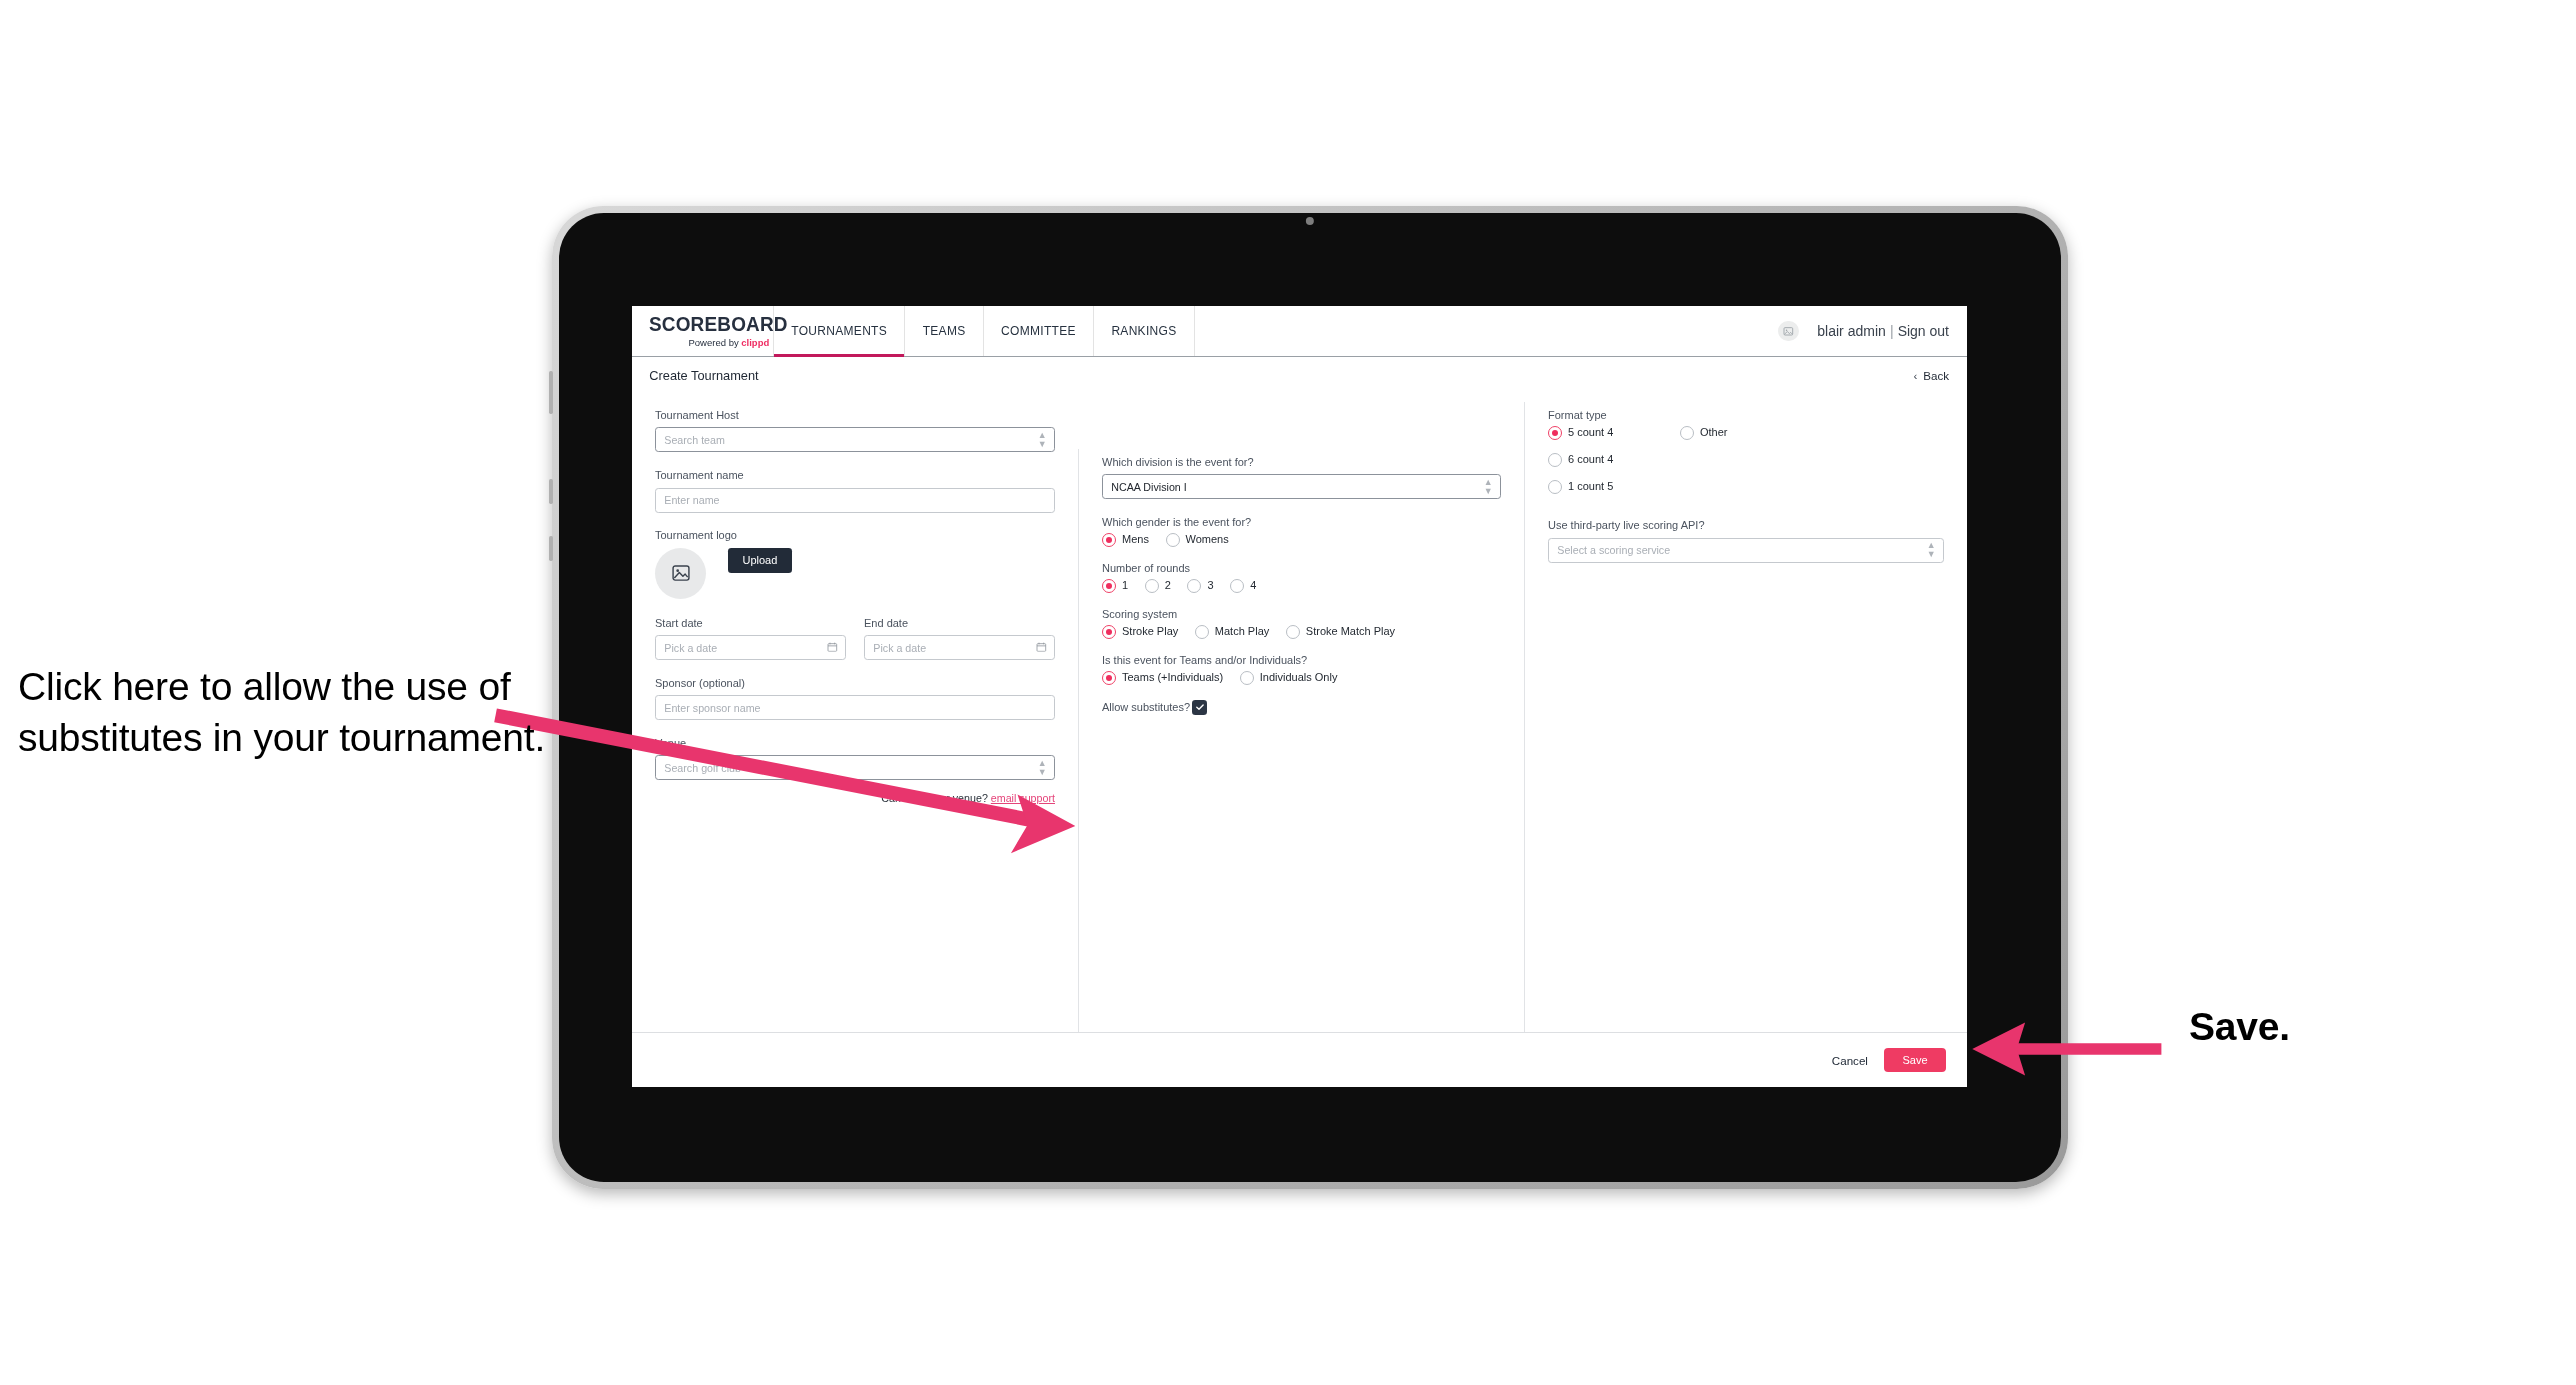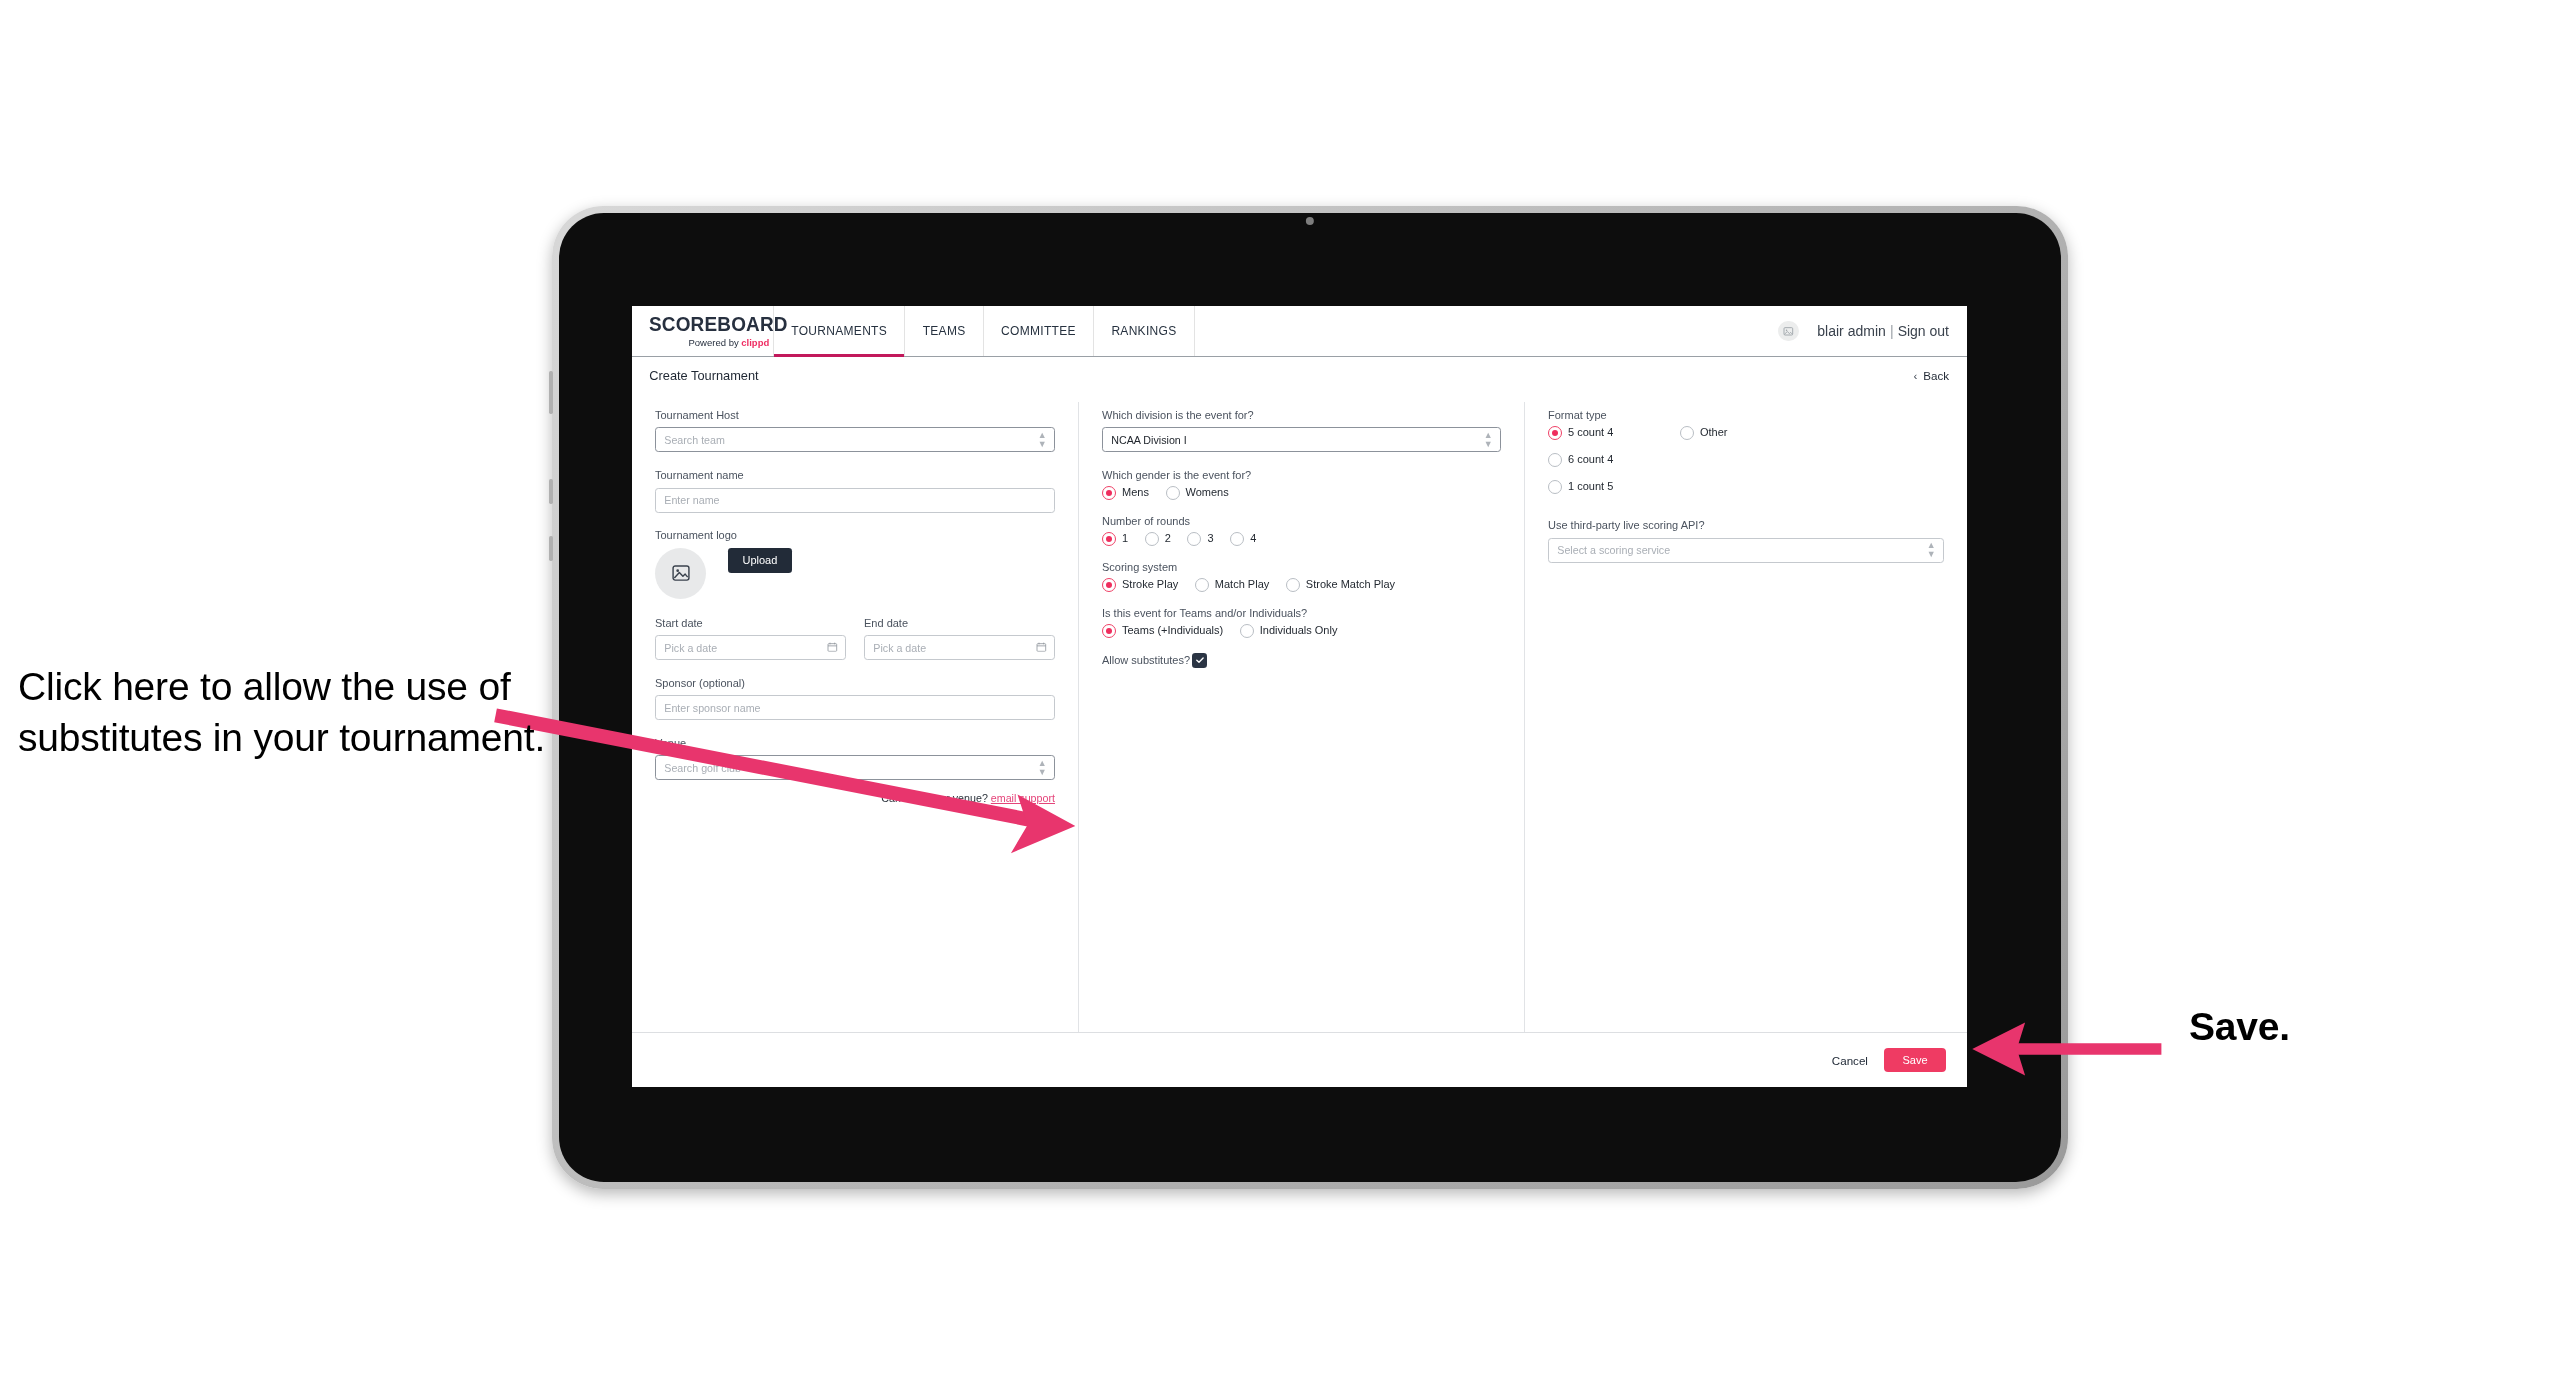--- a/index.html
+++ b/index.html
@@ -88,21 +88,21 @@
   #back-link { font-size:11.6px; color:#1f2733; cursor:pointer; display:flex; align-items:center; gap:5.8px;}
   #back-link .chev { font-size:11.6px; color:#414a56; }
 
   
   #formbody {
     flex:1; display:flex; align-items:stretch;
     padding: 8.3px 0 0 0; min-height:0;
   }
   .col { padding: 6.6px 23px 0 23px; }
   .col.c1 { width:446px; }
-  .col.c2 { width:446px; border-left:0.8px solid #e1e3e6; }
+  .col.c2 { width:446px; border-left:0.8px solid #e1e3e6;margin-top:47px; }
   .col.c3 { flex:1; border-left:0.8px solid #e1e3e6; }
 
   .flabel { font-size:11px; color:#4a525e; margin-bottom:6.6px; }
   .flabel.tight { margin-bottom:5px; }
   .field {
     height:25px; border:0.8px solid #8c929b; border-radius:3.3px; background:#fff;
     display:flex; align-items:center; padding:0 8.3px; position:relative;
     font-size:10.7px; margin-bottom:16.5px;
   }
   .field.light { border-color:#c5c9ce; }

